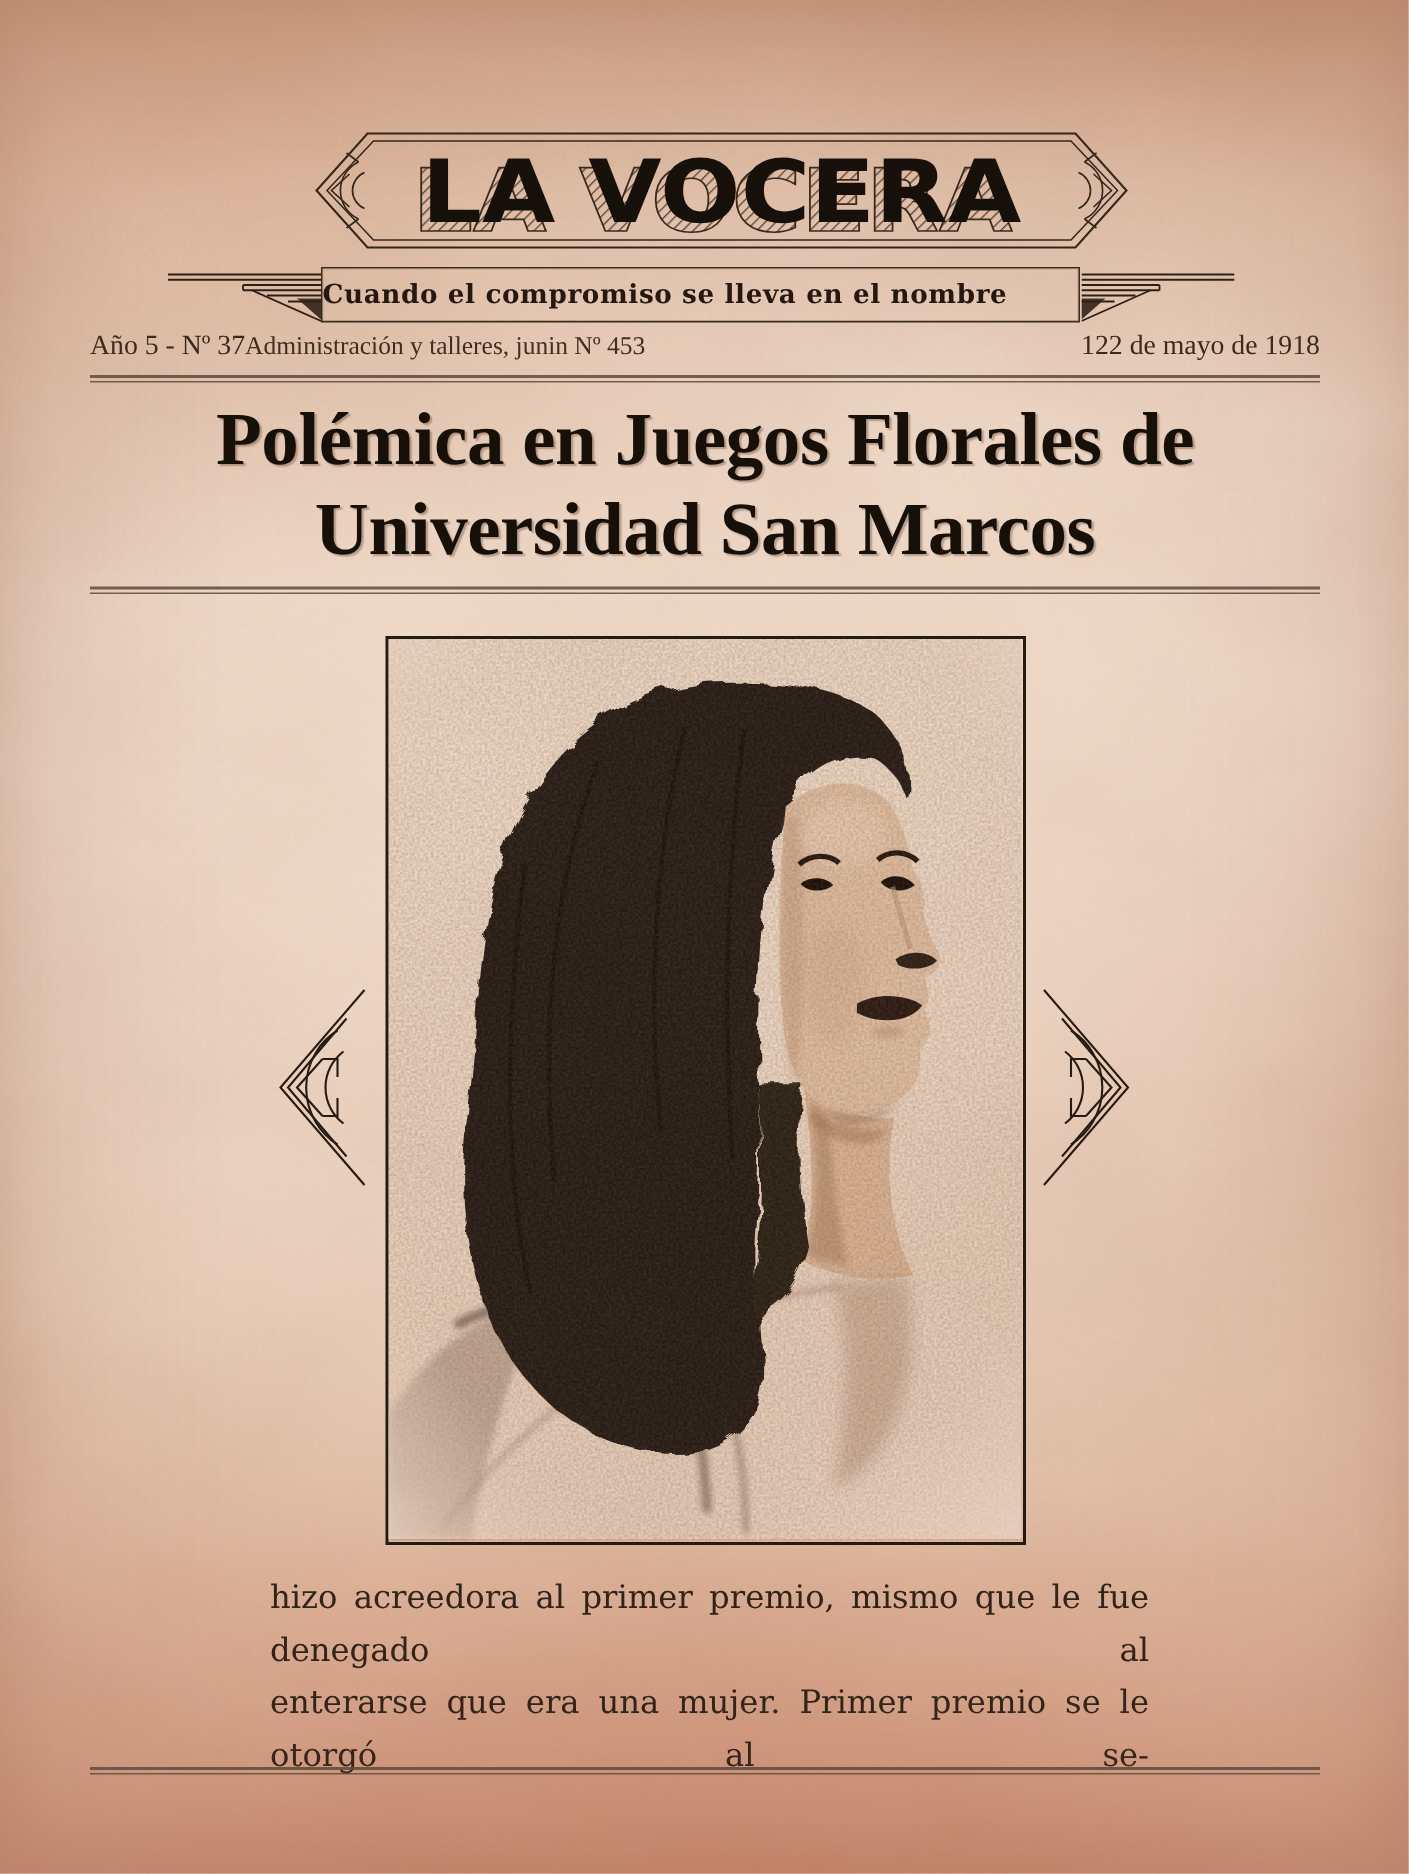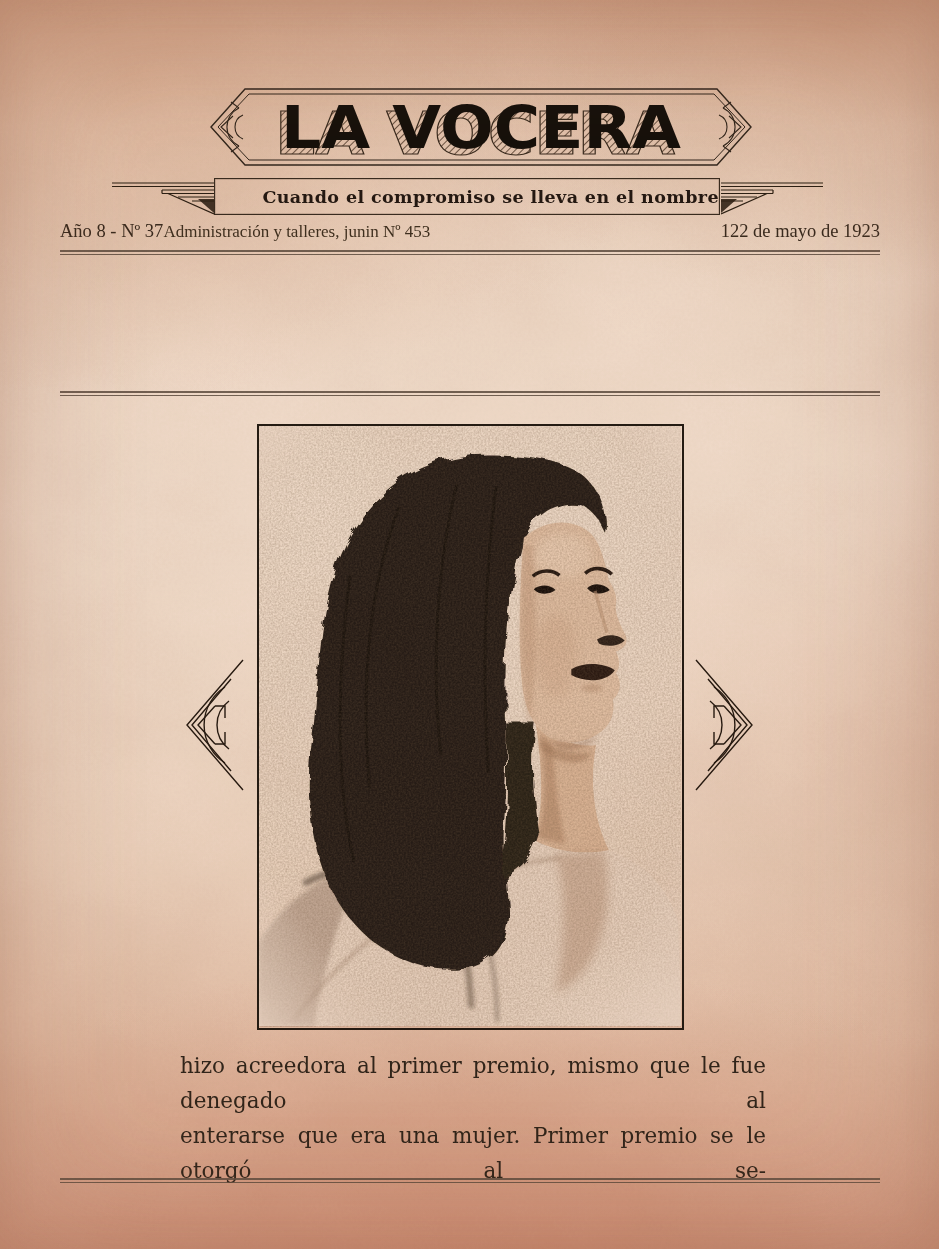--- a/index.html
+++ b/index.html
@@ -18,21 +18,21 @@
   .layer{position:absolute;}
   .paper-noise{position:absolute;inset:0;z-index:40;mix-blend-mode:multiply;opacity:.5;pointer-events:none;}
   .vignette{position:absolute;inset:0;z-index:41;pointer-events:none;
     box-shadow:inset 0 0 140px rgba(152,92,66,.33), inset 0 0 36px rgba(152,92,66,.14);}
   .content{position:absolute;inset:0;z-index:10;}
 
   
   .banner{left:209px;top:88px;width:544px;height:64px;}
   .tagline-bar{
     left:214px;top:178px;width:506px;height:37px;box-sizing:border-box;
-    border:1.4px solid #3a2c1f; display:flex;align-items:center;justify-content:flex-end;
+    border:1.4px solid #3a2c1f; display:flex;align-items:center;justify-content:flex-start;
     box-shadow:inset 0 0 0 .5px rgba(58,44,31,.35);
   }
   .tagline-text{
     font-family:"DejaVu Serif", serif;font-weight:bold;font-size:17.5px;color:#241811;
     letter-spacing:.4px;
   }
   .wing{top:180px;width:102px;height:36px;}
   .wing.left{left:112px;}
   .wing.right{left:721px;transform:scaleX(-1);}
 
@@ -121,27 +121,31 @@
       <path d="M66,17 H102 M80,21 H102"></path>
       <path d="M56,13.5 L102,34"></path>
     </g>
     <path d="M86,19 L102,19 L102,33 Z" fill="#2d2013" opacity=".88"></path>
   </svg>
   <div class="layer tagline-bar">
     <span class="tagline-text">Cuando el compromiso se lleva en el nombre</span>
   </div>
 
   <div class="layer infobar">
-    <span class="edition">Año 8 - Nº 37</span>
+    <span class="edition">Año 5 - Nº 37</span>
     <span class="address">Administración y talleres, junin Nº 453</span>
-    <span class="date">122 de mayo de 1923</span>
+    <span class="date">122 de mayo de 1918</span>
   </div>
 
   <div class="layer rule r1"></div>
 
+  <div class="layer headline">
+    <div>Polémica en Juegos Florales de</div>
+    <div>Universidad San Marcos</div>
+  </div>
 
   <div class="layer rule r2"></div>
 
   <div class="layer photo-frame">
     <svg width="422" height="601" viewBox="0 0 427 606">
       <defs>
         <filter id="rough" x="-10%" y="-10%" width="120%" height="120%">
           <feTurbulence type="fractalNoise" baseFrequency="0.045" numOctaves="3" seed="11" result="n"></feTurbulence>
           <feDisplacementMap in="SourceGraphic" in2="n" scale="10"></feDisplacementMap>
         </filter>

